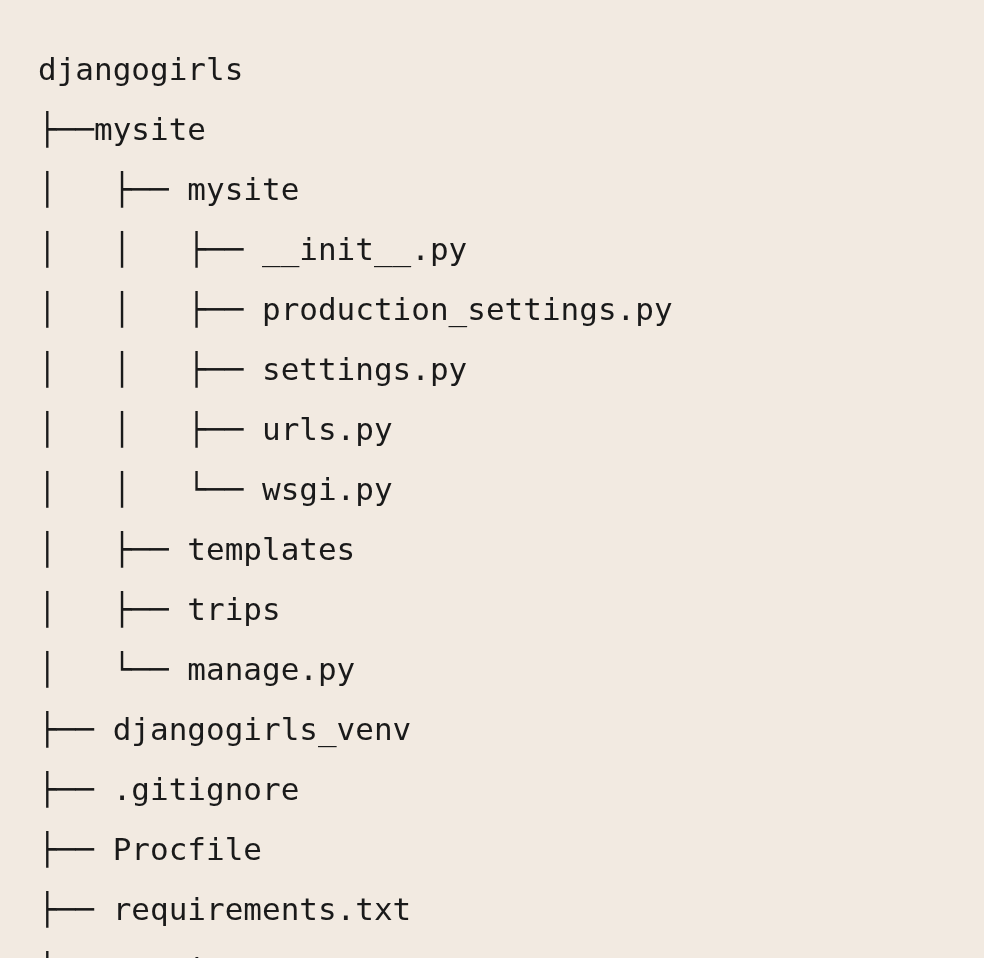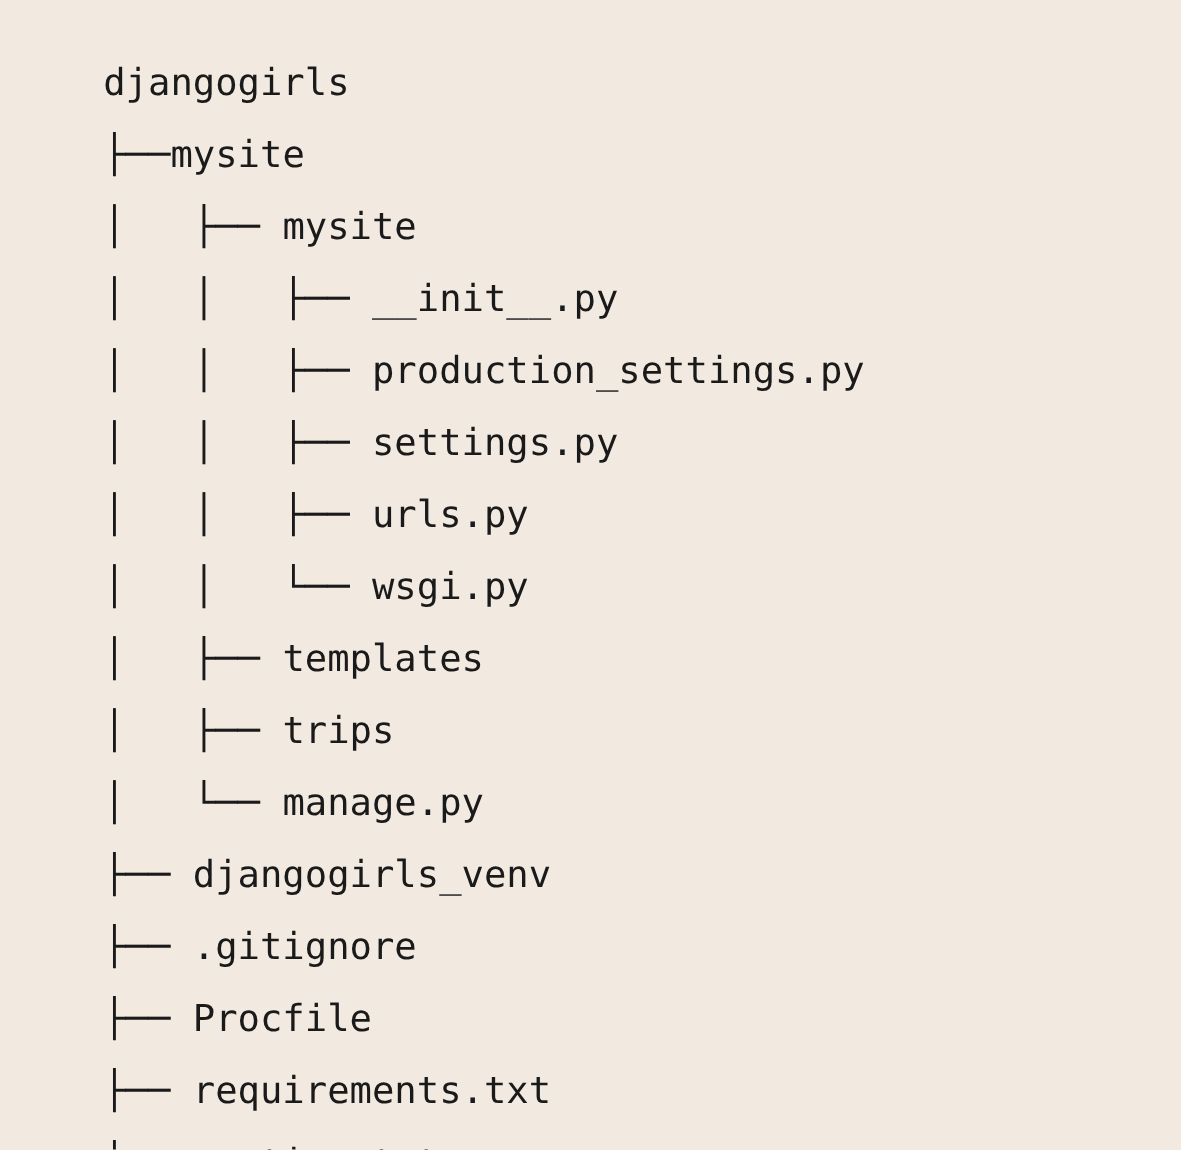--- a/index.html
+++ b/index.html
@@ -26,21 +26,20 @@
     white-space: pre;
     font-weight: 400;
     -webkit-font-smoothing: antialiased;
     letter-spacing: 0;
     tab-size: 4;
   }
   .tree-row {
     display: block;
     height: 60px;
     white-space: pre;
-    margin-left: 48px;
   }
   .tree-prefix {
     white-space: pre;
   }
   .tree-name {
     white-space: pre;
   }
 </style>
 </head>
 <body>

